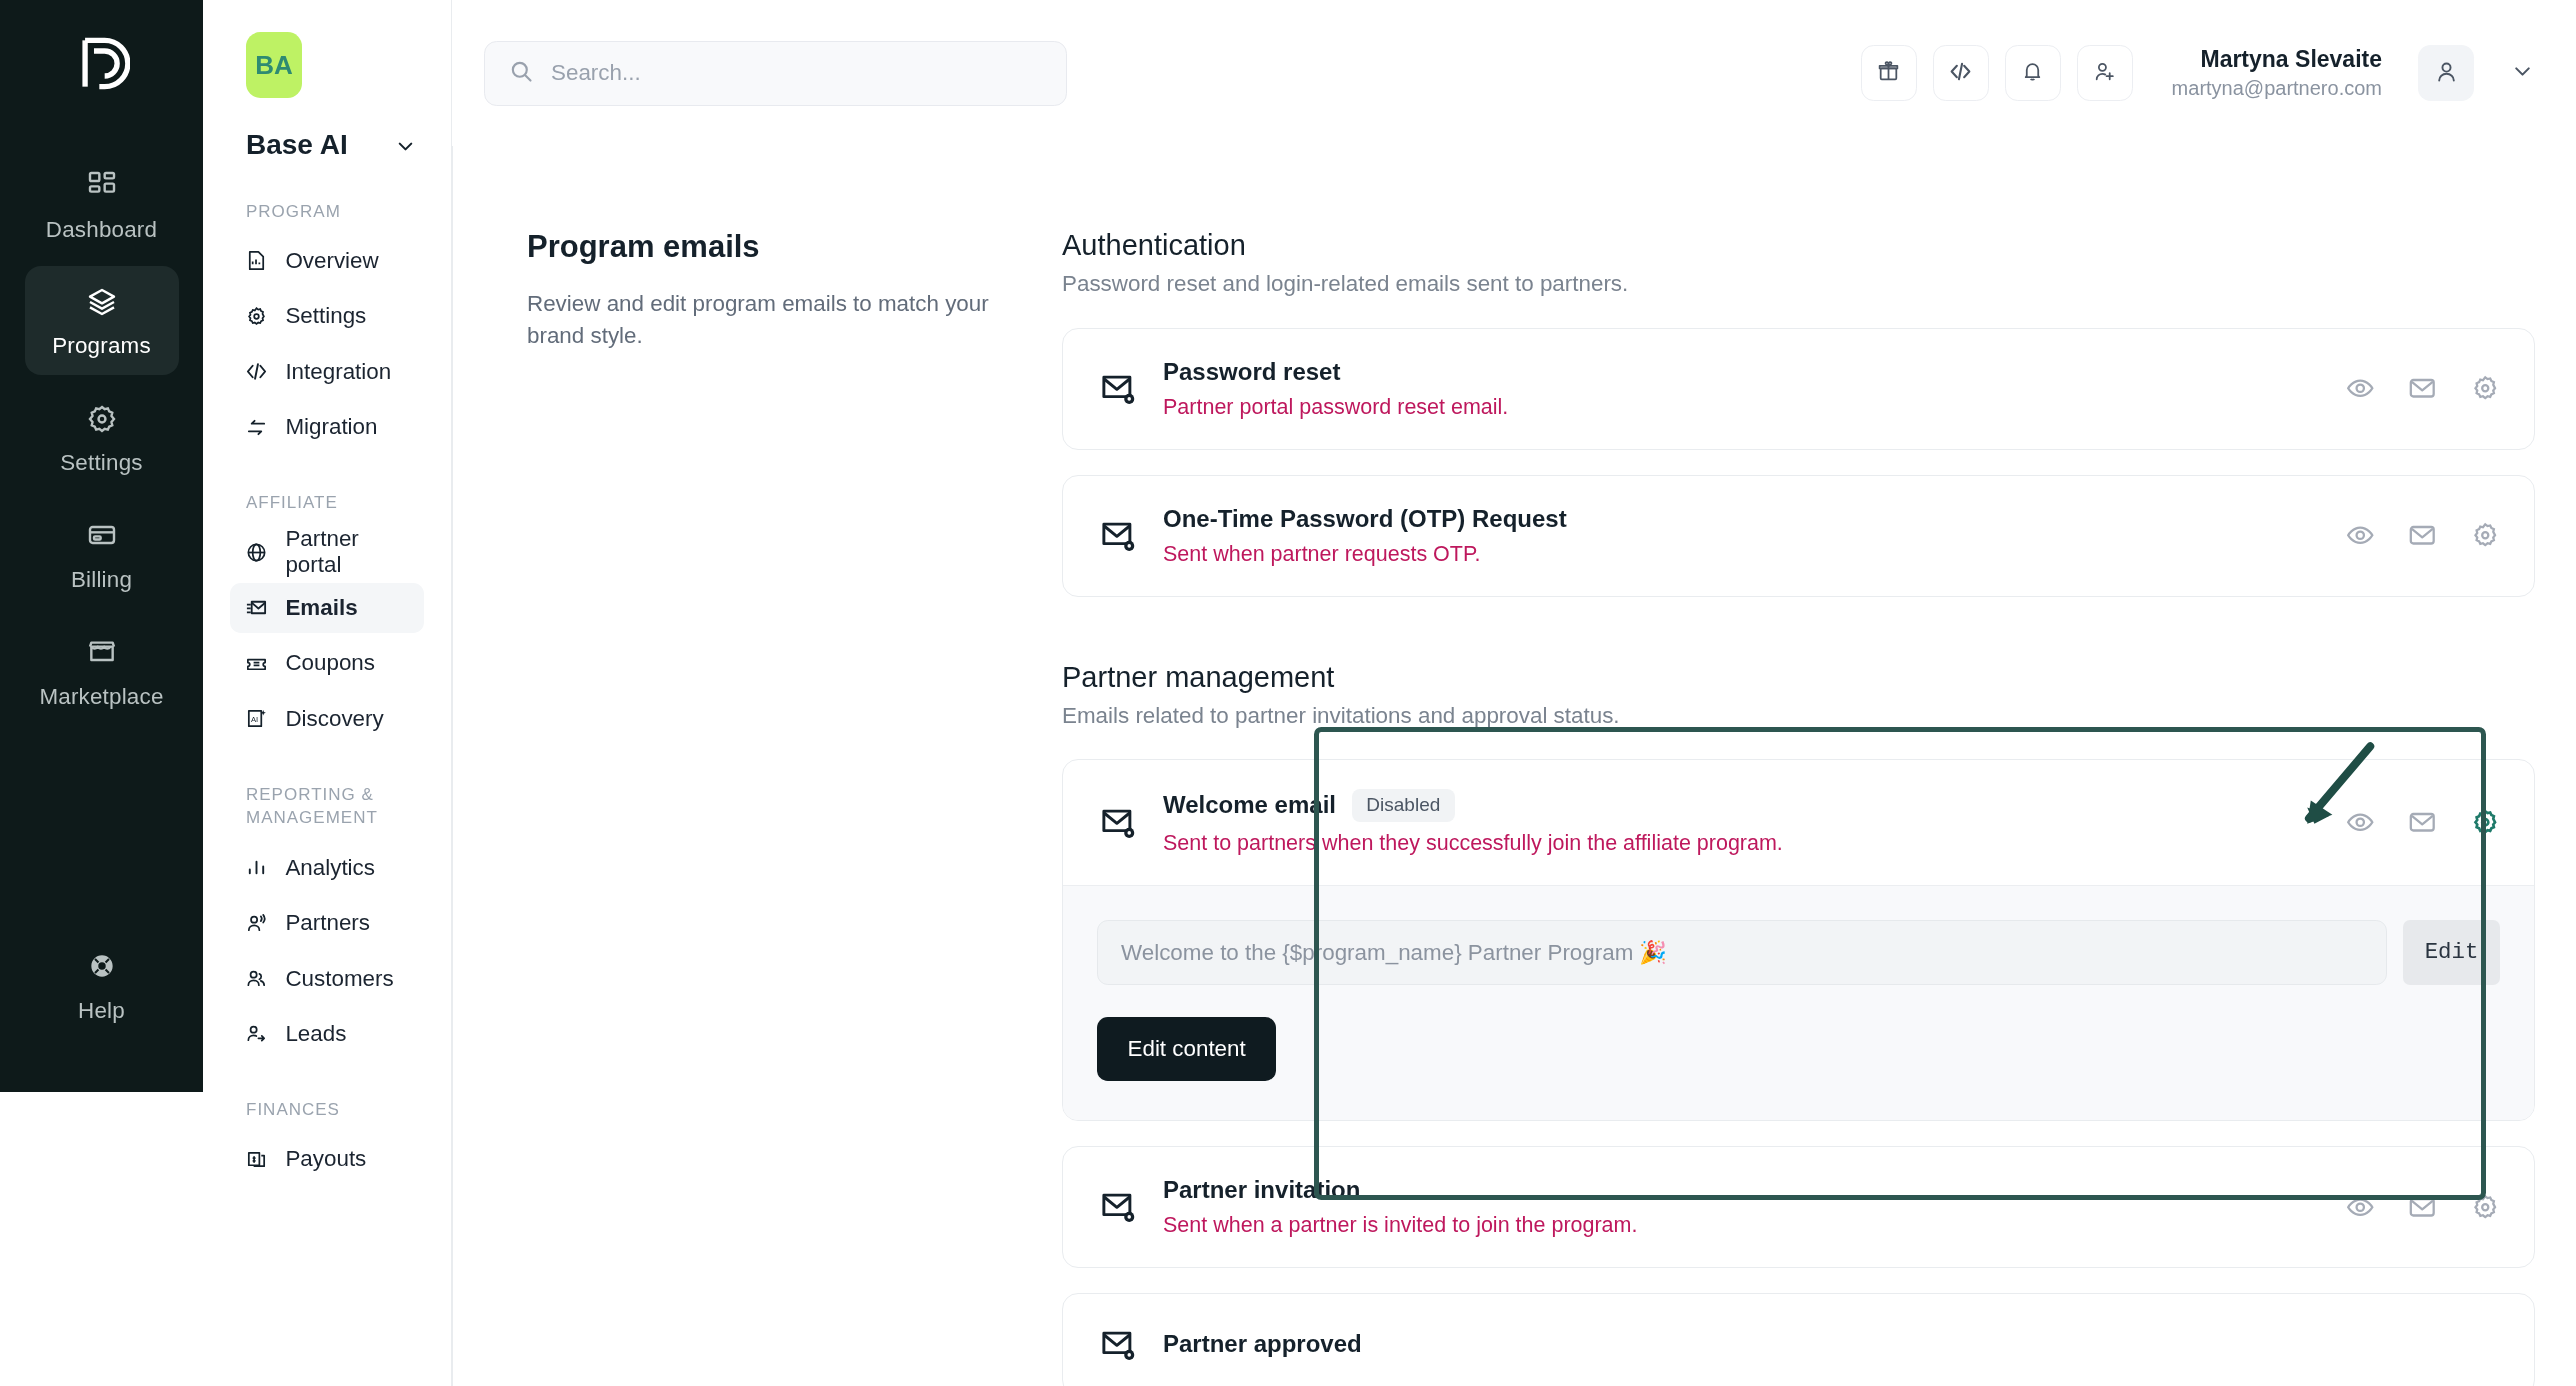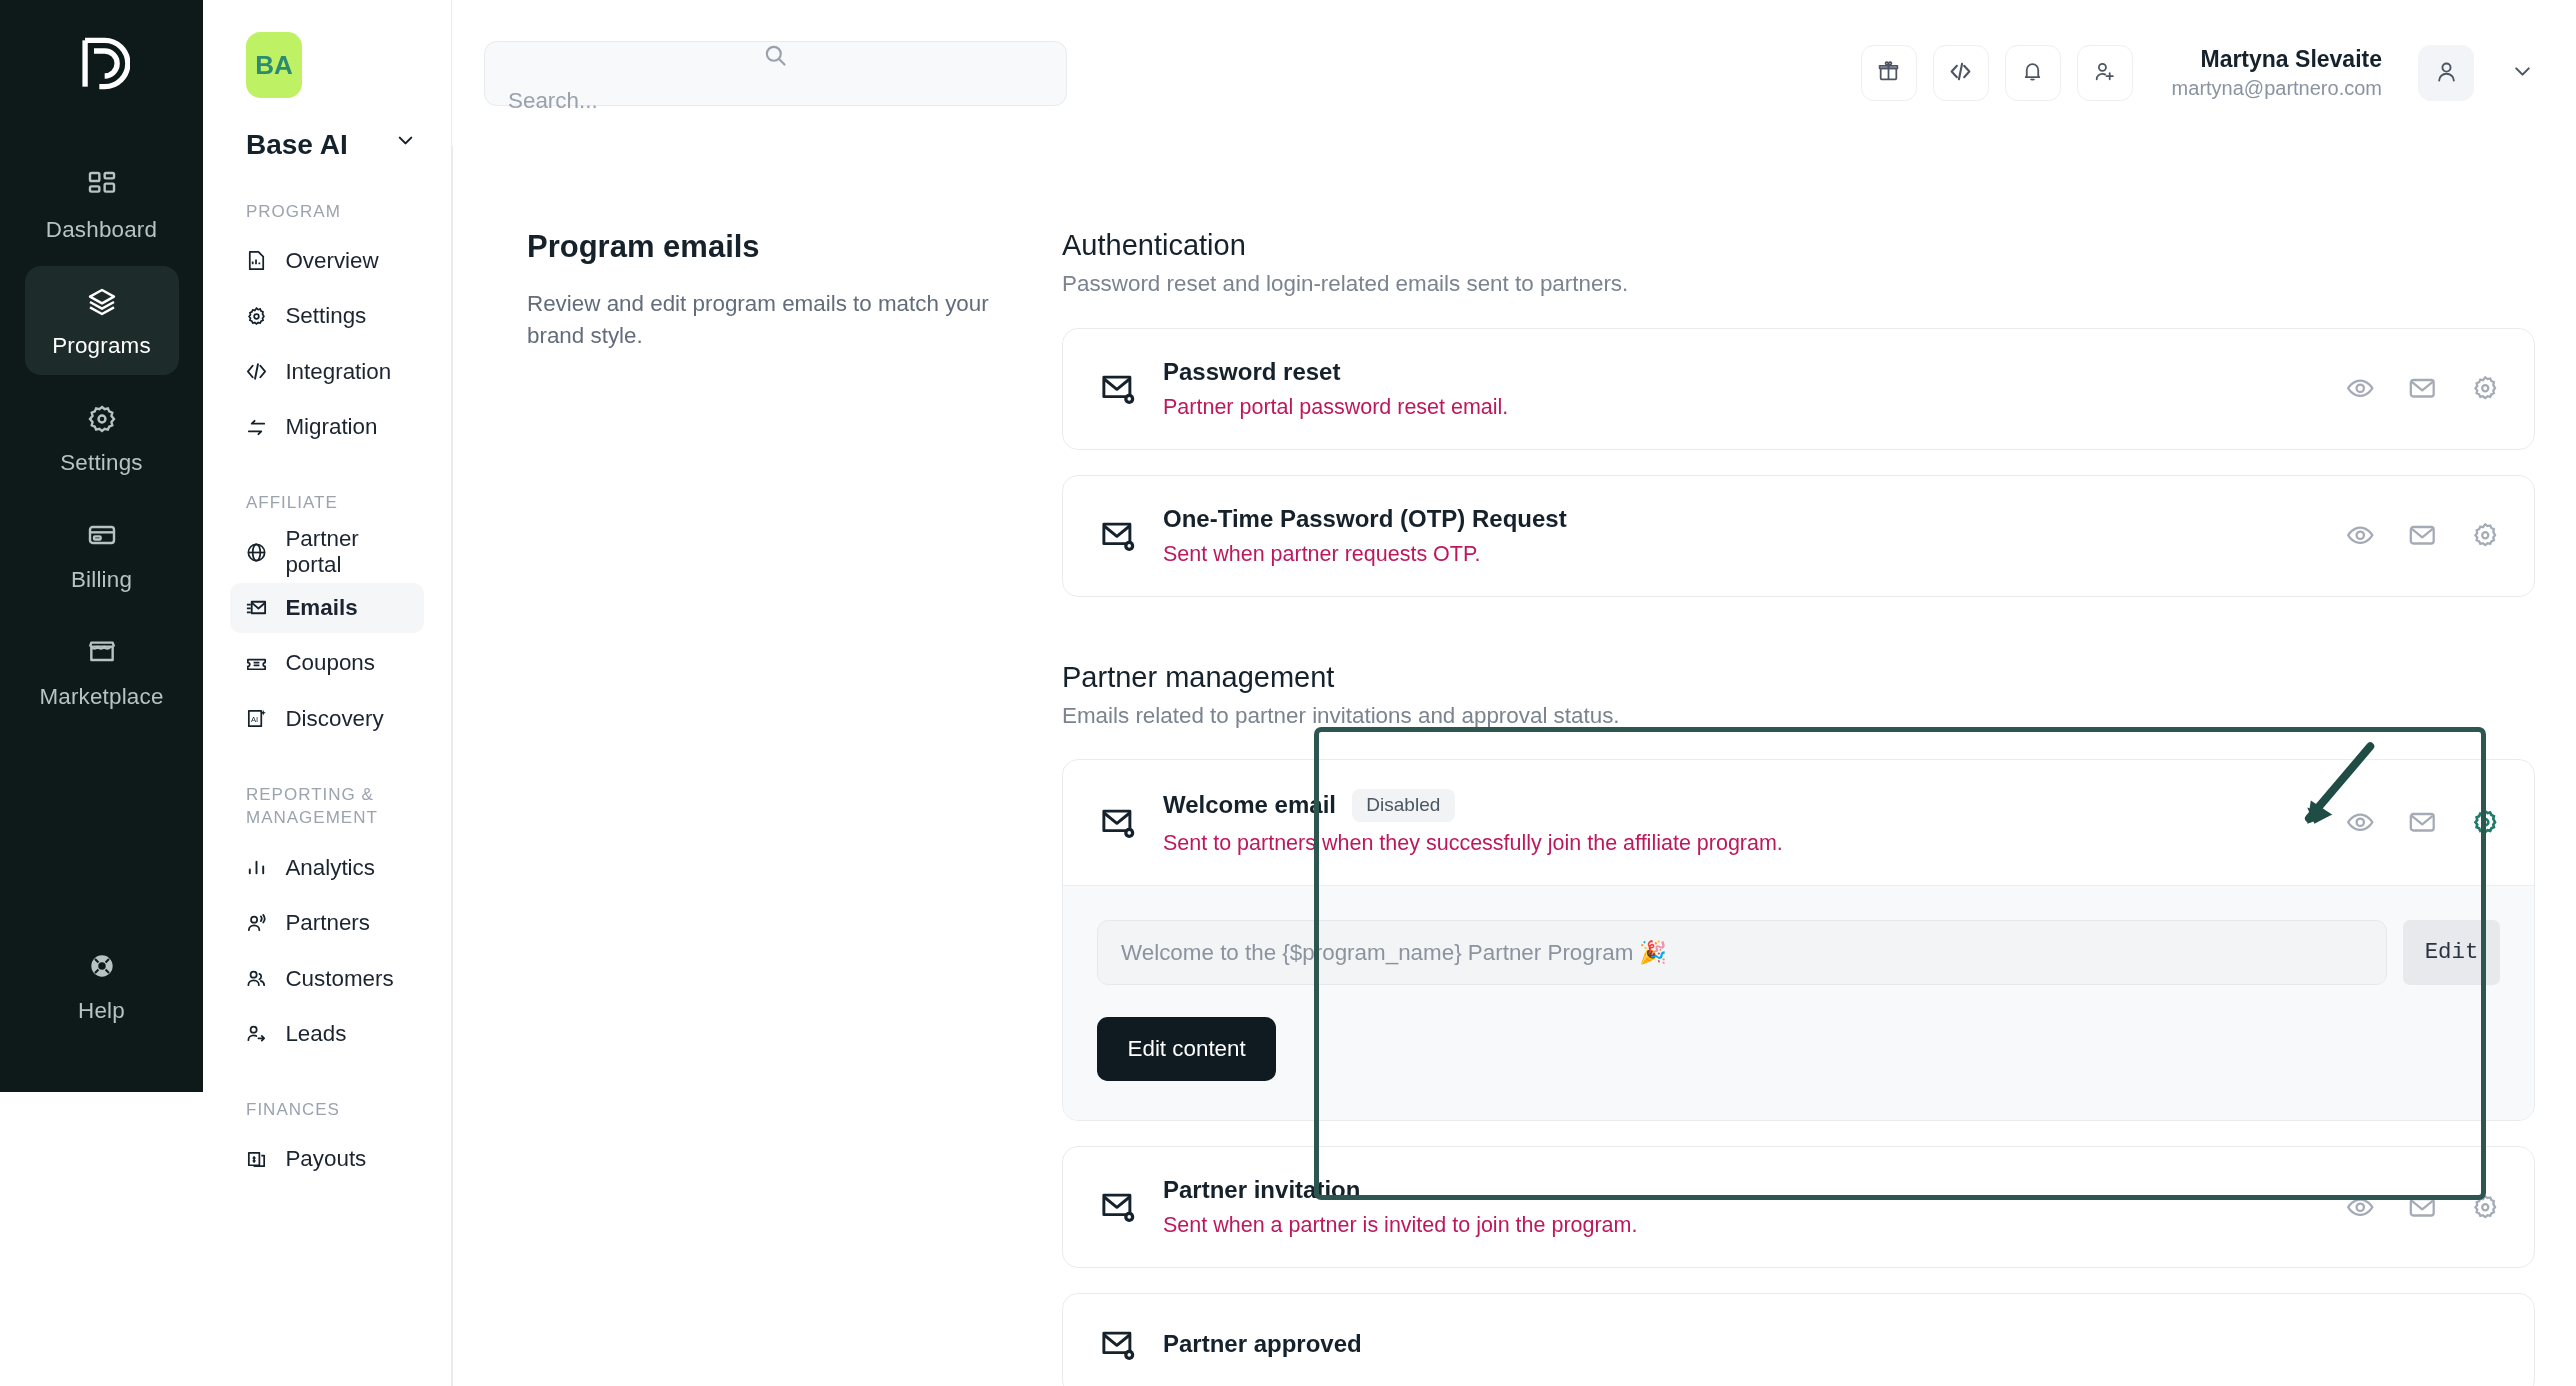--- a/index.html
+++ b/index.html
@@ -34,21 +34,21 @@
   .side {
     width: 249px; flex: 0 0 249px; height: 1387px; background: #fff;
     border-right: 0.9px solid #e9ecef; padding: 0 27px;
   }
   .side-avatar {
     width: 56px; height: 66px; border-radius: 14.4px; background: #bef264;
     display:flex; align-items:center; justify-content:center;
     color: #2e8b72; font-size: 26px; font-weight: 700; margin: 32px 0 0 16px;
   }
   .side-head {
-    display:flex; align-items:flex-start; justify-content:space-between;
+    display:flex; align-items:flex-end; justify-content:space-between;
     margin: 30.5px 0 0 16px; padding-right: 7.2px; cursor: pointer;
   }
   .side-head .nm { font-size: 28px; font-weight: 700; color:#15212b; }
   .side-group { margin-top: 39px; }
   .side-group .lbl {
     font-size: 17px; letter-spacing: 1px; color: #9aa3ae;
     margin: 0 0 12.6px 16px; line-height: 1.4; max-width: 179px;
   }
   .side-item {
     display:flex; align-items:center; gap: 16px;
@@ -56,21 +56,21 @@
     border-radius: 10.8px; color:#1b2430; font-size: 22.4px; cursor:pointer;
   }
   .side-item.active { background:#f4f6f8; font-weight: 700; }
   .side-item .si { width: 25px; height:25px; display:flex; align-items:center; justify-content:center; flex:0 0 25px; }
 
   
   .main { flex: 1 1 auto; height: 1387px; position: relative; background:#fff; }
   .topbar { height: 146px; display:flex; align-items:center; padding: 0 41px 0 32px; }
   .search {
     width: 583px; height: 65px; background:#f8f9fb; border:0.9px solid #e8eaef;
-    border-radius: 12.6px; display:flex; align-items:center; gap:16px; padding: 0 23px; flex-direction: column;
+    border-radius: 12.6px; display:flex; align-items:center; gap:16px; padding: 0 23px;
   }
   .search input {
     border:0; background:transparent; outline:none; font-size: 22.4px;
     color:#6b7582; font-family:"Liberation Sans", sans-serif; width: 100%;
   }
   .search input::placeholder { color:#99a1ad; }
   .top-right { margin-left:auto; display:flex; align-items:center; gap: 16px; }
   .icon-btn {
     width: 56px; height: 56px; border:0.9px solid #eceef2; border-radius: 12.6px;
     background:#fff; display:flex; align-items:center; justify-content:center; cursor:pointer;

